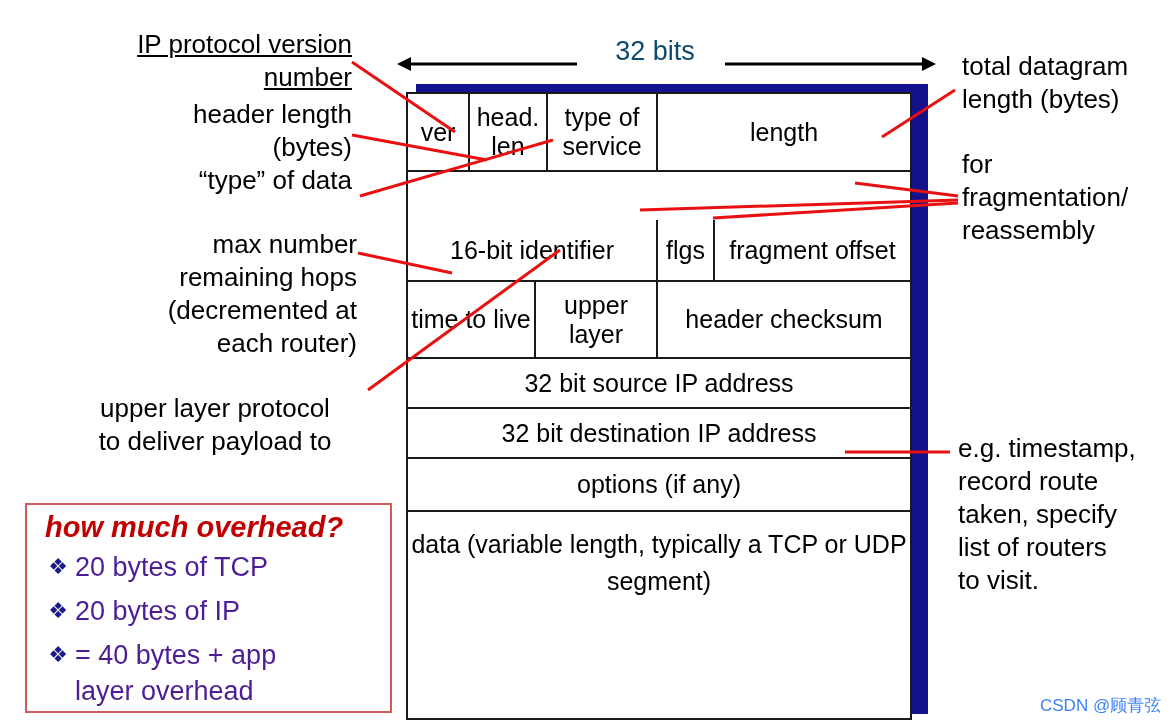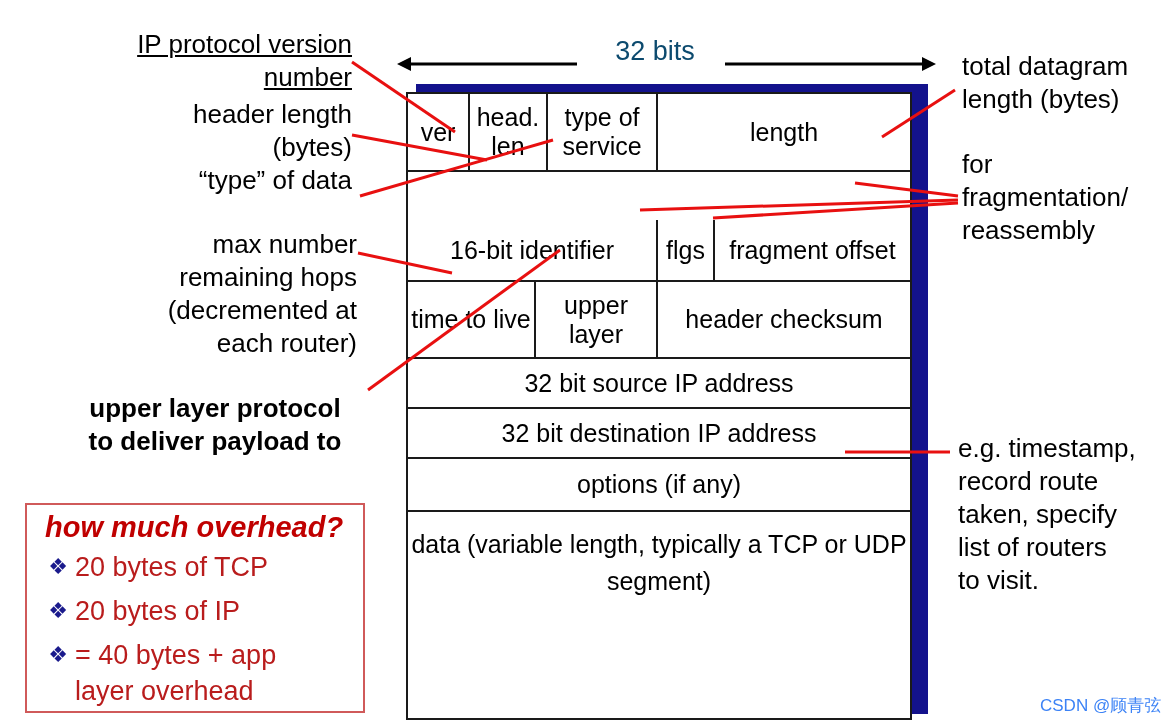--- a/index.html
+++ b/index.html
@@ -9,21 +9,21 @@
     font-family:"Liberation Sans", sans-serif;
     overflow:hidden;
     position:relative;
   }
   #root{position:absolute;left:0;top:0;width:1173px;height:723px;}
 
   
   .txt{position:absolute;color:#000;font-size:25px;line-height:30px;white-space:pre;}
   .ta-r{text-align:right;}
   .ta-l{text-align:left;}
-  .ta-c{text-align:center;font-weight:bold;}
+  .ta-c{text-align:center;}
 
   
   #bits-label{position:absolute;left:590px;top:36px;width:130px;text-align:center;
               font-size:27px;color:#0c4a6e;}
   #arrow-svg{position:absolute;left:395px;top:45px;}
 
   
   #shadow{position:absolute;left:416px;top:84px;width:512px;height:630px;
           background:#13128c;}
 
@@ -34,27 +34,27 @@
   .row:last-child{border-bottom:none;}
   .cell{position:absolute;top:0;bottom:0;box-sizing:border-box;
         display:flex;align-items:center;justify-content:center;
         text-align:center;font-size:25px;line-height:29px;color:#000;}
   .cell.vsep{border-right:2px solid #1a1a1a;}
 
   
   #leaders{position:absolute;left:0;top:0;width:1173px;height:723px;pointer-events:none;}
 
   
-  #overhead-box{position:absolute;left:25px;top:503px;width:340px;height:210px;
+  #overhead-box{position:absolute;left:25px;top:503px;width:367px;height:210px;
                 border:2px solid #d05a5a;background:#fff;box-sizing:border-box;}
   #overhead-title{position:absolute;left:18px;top:6px;font-style:italic;font-weight:bold;
                   font-size:29px;color:#c00000;white-space:nowrap;}
   .oh-item{position:absolute;left:14px;display:flex;align-items:flex-start;}
   .oh-bullet{width:34px;flex:0 0 34px;color:#1a1a8c;font-size:22px;line-height:36px;text-align:center;}
-  .oh-text{font-size:27px;line-height:36px;color:#b91c1c;white-space:pre;}
+  .oh-text{font-size:27px;line-height:36px;color:#4c1d95;white-space:pre;}
 
   
   #watermark{position:absolute;left:1040px;top:694px;font-size:17px;color:#3b82f6;
              white-space:nowrap;text-align:center;}
 </style>
 </head>
 <body>
 
 <div id="root">
 

